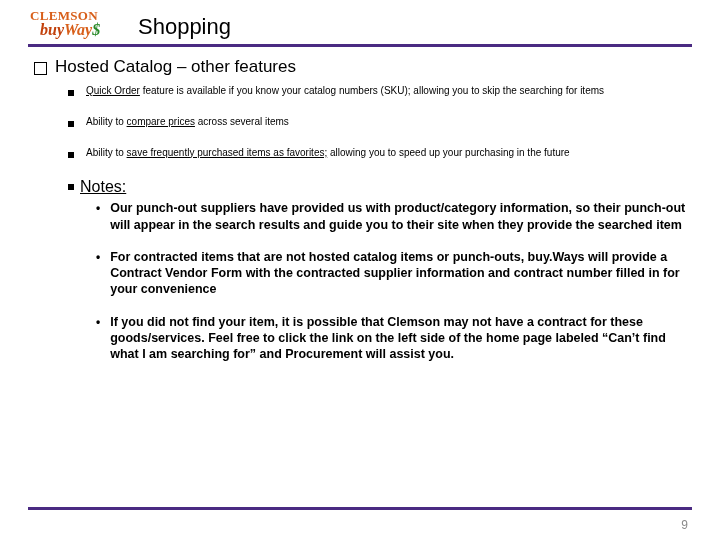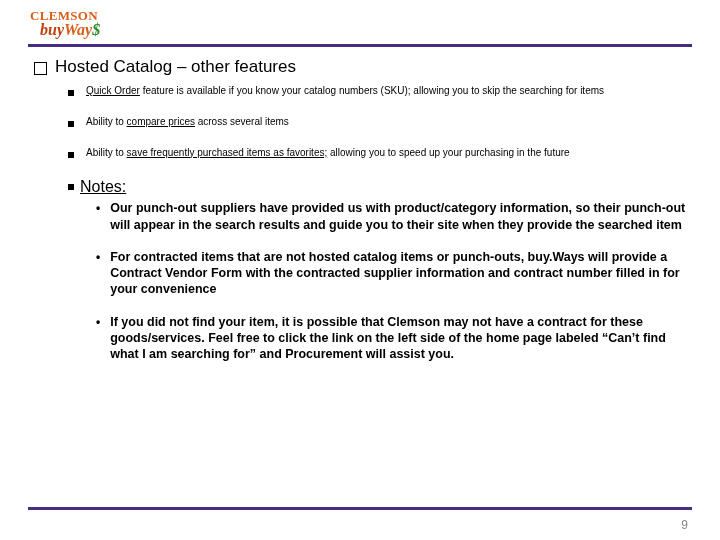--- a/index.html
+++ b/index.html
@@ -142,20 +142,21 @@
 <body>
 
 <div class="slide">
   <div class="header-row">
     <div class="logo">
       <div class="logo-clemson">CLEMSON</div>
       <div class="logo-buy">
         <span class="b">buy</span><span class="way">Way</span><span class="s">$</span>
       </div>
     </div>
+    <div class="slide-title">Shopping</div>
   </div>
   <div class="title-rule"></div>
 
   <div class="content">
     <div class="h1">
       <span class="box"></span>
       <span>Hosted Catalog – other features</span>
     </div>
 
     <div class="bullets">

